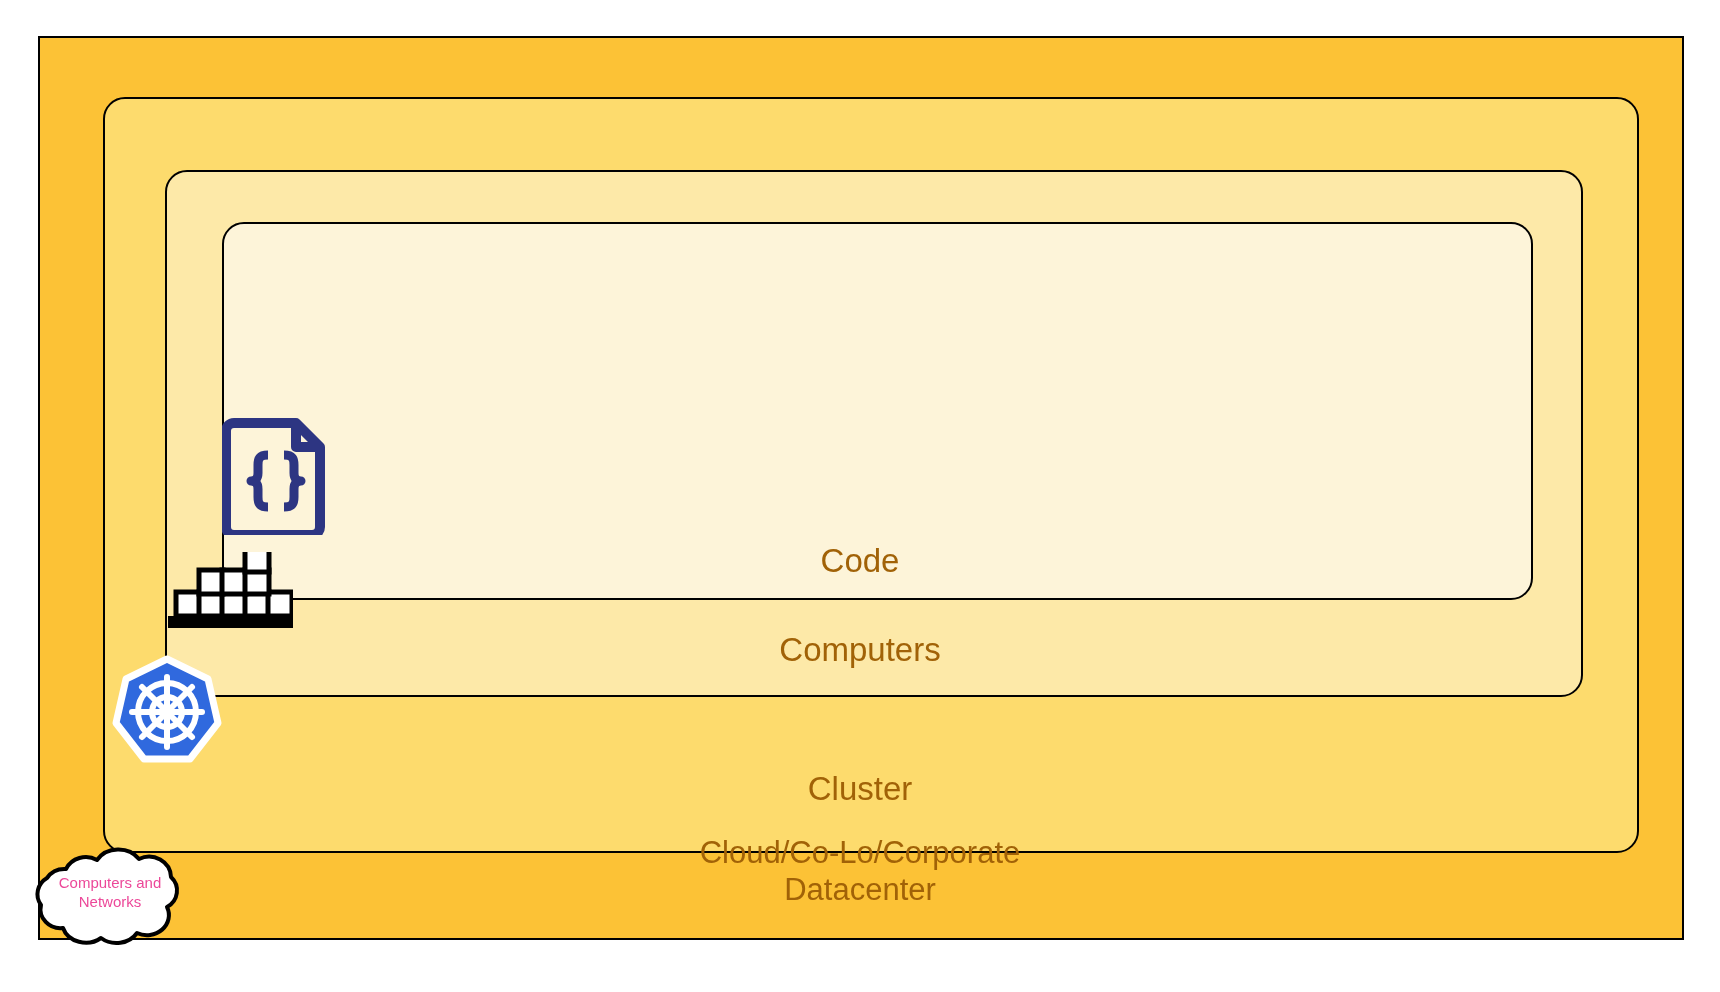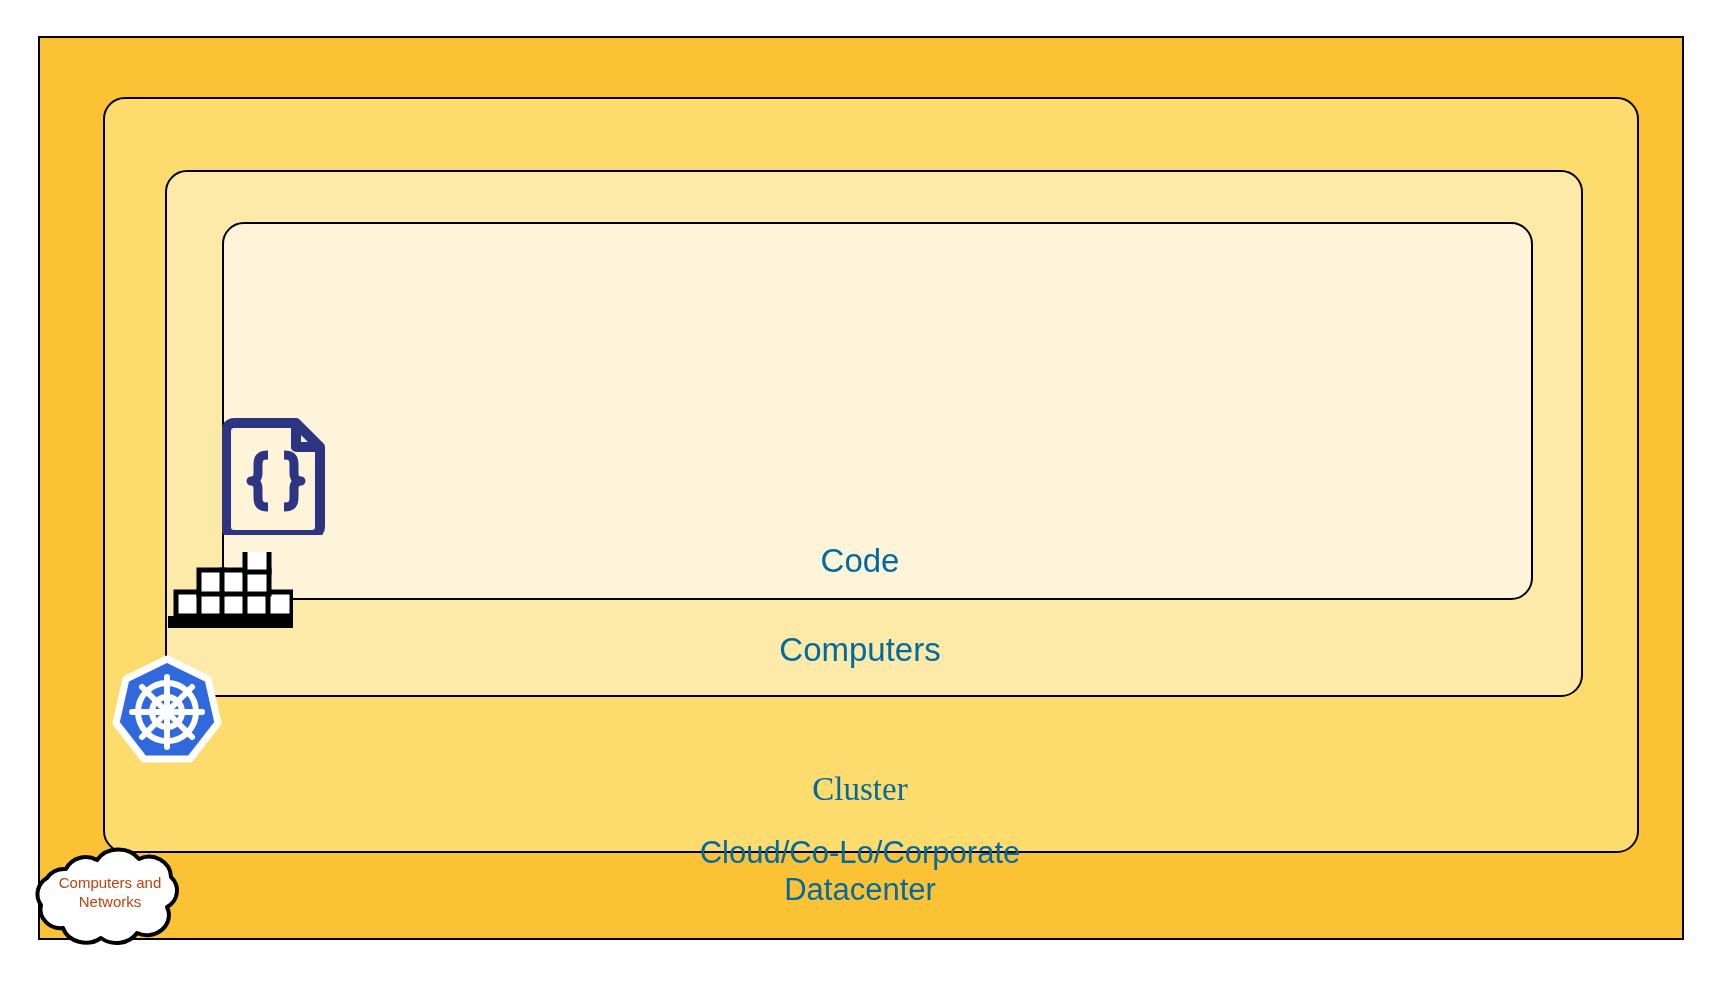--- a/index.html
+++ b/index.html
@@ -63,29 +63,29 @@
     height: 378px;
     background: #fdf4d9;
     border: 2px solid #000000;
     box-sizing: border-box;
     border-radius: 22px;
   }
 
   
   .label {
     position: absolute;
-    color: #0369a1;
+    color: #a16207;
     text-align: center;
     white-space: pre-line;
     line-height: 1.18;
     pointer-events: none;
   }
   .label-code      { left: 0; right: 0; top: 542px;  font-size: 33px; }
   .label-container { left: 0; right: 0; top: 631px;  font-size: 33px; }
-  .label-cluster   { left: 0; right: 0; top: 770px;  font-size: 33px; font-family: Liberation Serif, serif; }
+  .label-cluster   { left: 0; right: 0; top: 770px;  font-size: 33px; }
   .label-datacenter{ left: 0; right: 0; top: 835px;  font-size: 31px; }
 
   
   .icon-code {
     position: absolute;
     left: 222px;
     top: 415px;
     width: 108px;
     height: 120px;
   }
@@ -118,21 +118,21 @@
   }
   .cloud-wrap svg { display: block; }
   .cloud-text {
     position: absolute;
     left: 0;
     top: 28px;
     width: 176px;
     text-align: center;
     font-size: 15px;
     line-height: 1.28;
-    color: #c2410c;
+    color: #ec4899;
     white-space: pre-line;
   }
 </style>
 </head>
 <body>
 
 <div class="layer-datacenter"></div>
 
 <div class="layer-cluster"></div>
 

